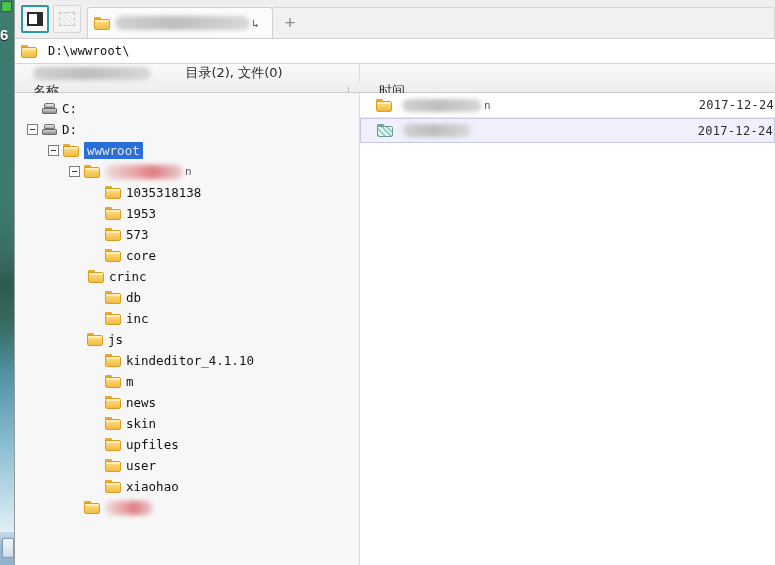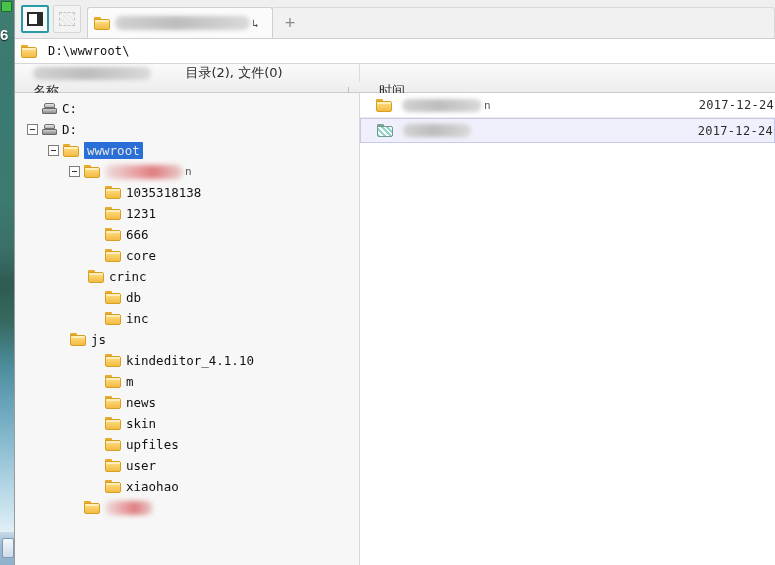--- a/index.html
+++ b/index.html
@@ -387,30 +387,30 @@
           </span>
           <span>1035318138</span>
         </div>
         <div class="tree-row" style="padding-left: 75px;">
           <span class="expander-spacer"></span>
           <span class="ico ico-folder">
             <span class="f-tab"></span>
             <span class="f-body"></span>
             <span class="f-lip"></span>
           </span>
-          <span>1231</span>
-        </div>
-        <div class="tree-row" style="padding-left: 75px;">
-          <span class="expander-spacer"></span>
-          <span class="ico ico-folder">
-            <span class="f-tab"></span>
-            <span class="f-body"></span>
-            <span class="f-lip"></span>
-          </span>
-          <span>666</span>
+          <span>1953</span>
+        </div>
+        <div class="tree-row" style="padding-left: 75px;">
+          <span class="expander-spacer"></span>
+          <span class="ico ico-folder">
+            <span class="f-tab"></span>
+            <span class="f-body"></span>
+            <span class="f-lip"></span>
+          </span>
+          <span>573</span>
         </div>
         <div class="tree-row" style="padding-left: 75px;">
           <span class="expander-spacer"></span>
           <span class="ico ico-folder">
             <span class="f-tab"></span>
             <span class="f-body"></span>
             <span class="f-lip"></span>
           </span>
           <span>core</span>
         </div>
@@ -434,21 +434,21 @@
         </div>
         <div class="tree-row" style="padding-left: 75px;">
           <span class="expander-spacer"></span>
           <span class="ico ico-folder">
             <span class="f-tab"></span>
             <span class="f-body"></span>
             <span class="f-lip"></span>
           </span>
           <span>inc</span>
         </div>
-        <div class="tree-row" style="padding-left: 40px;">
+        <div class="tree-row" style="padding-left: 57px;">
           <span class="expander-spacer"></span>
           <span class="ico ico-folder">
             <span class="f-tab"></span>
             <span class="f-body"></span>
             <span class="f-lip"></span>
           </span>
           <span>js</span>
         </div>
         <div class="tree-row" style="padding-left: 75px;">
           <span class="expander-spacer"></span>

